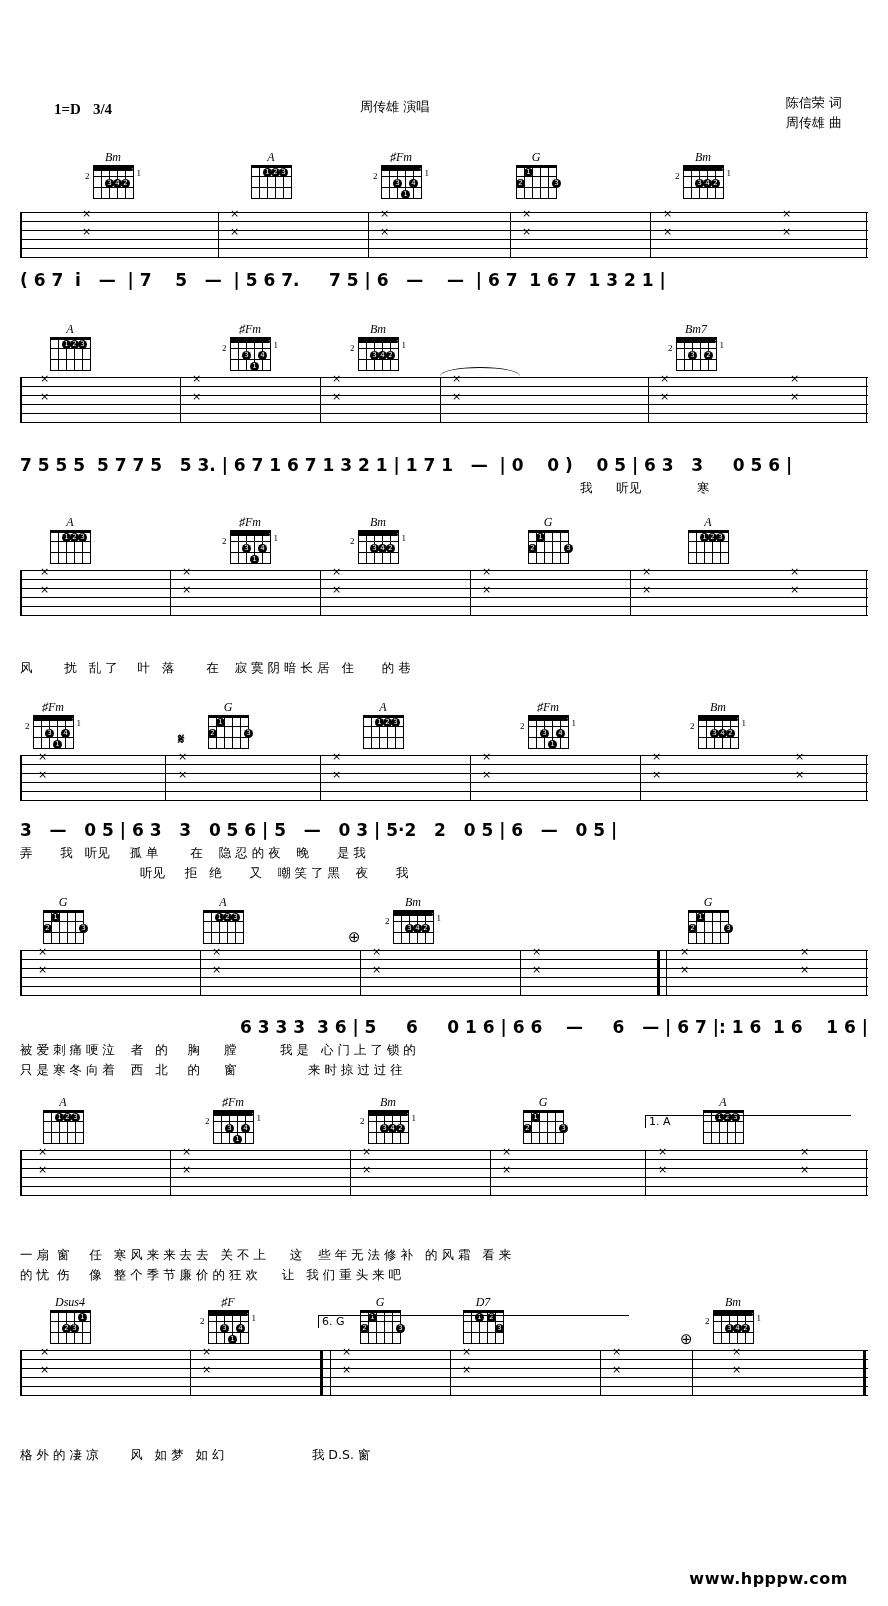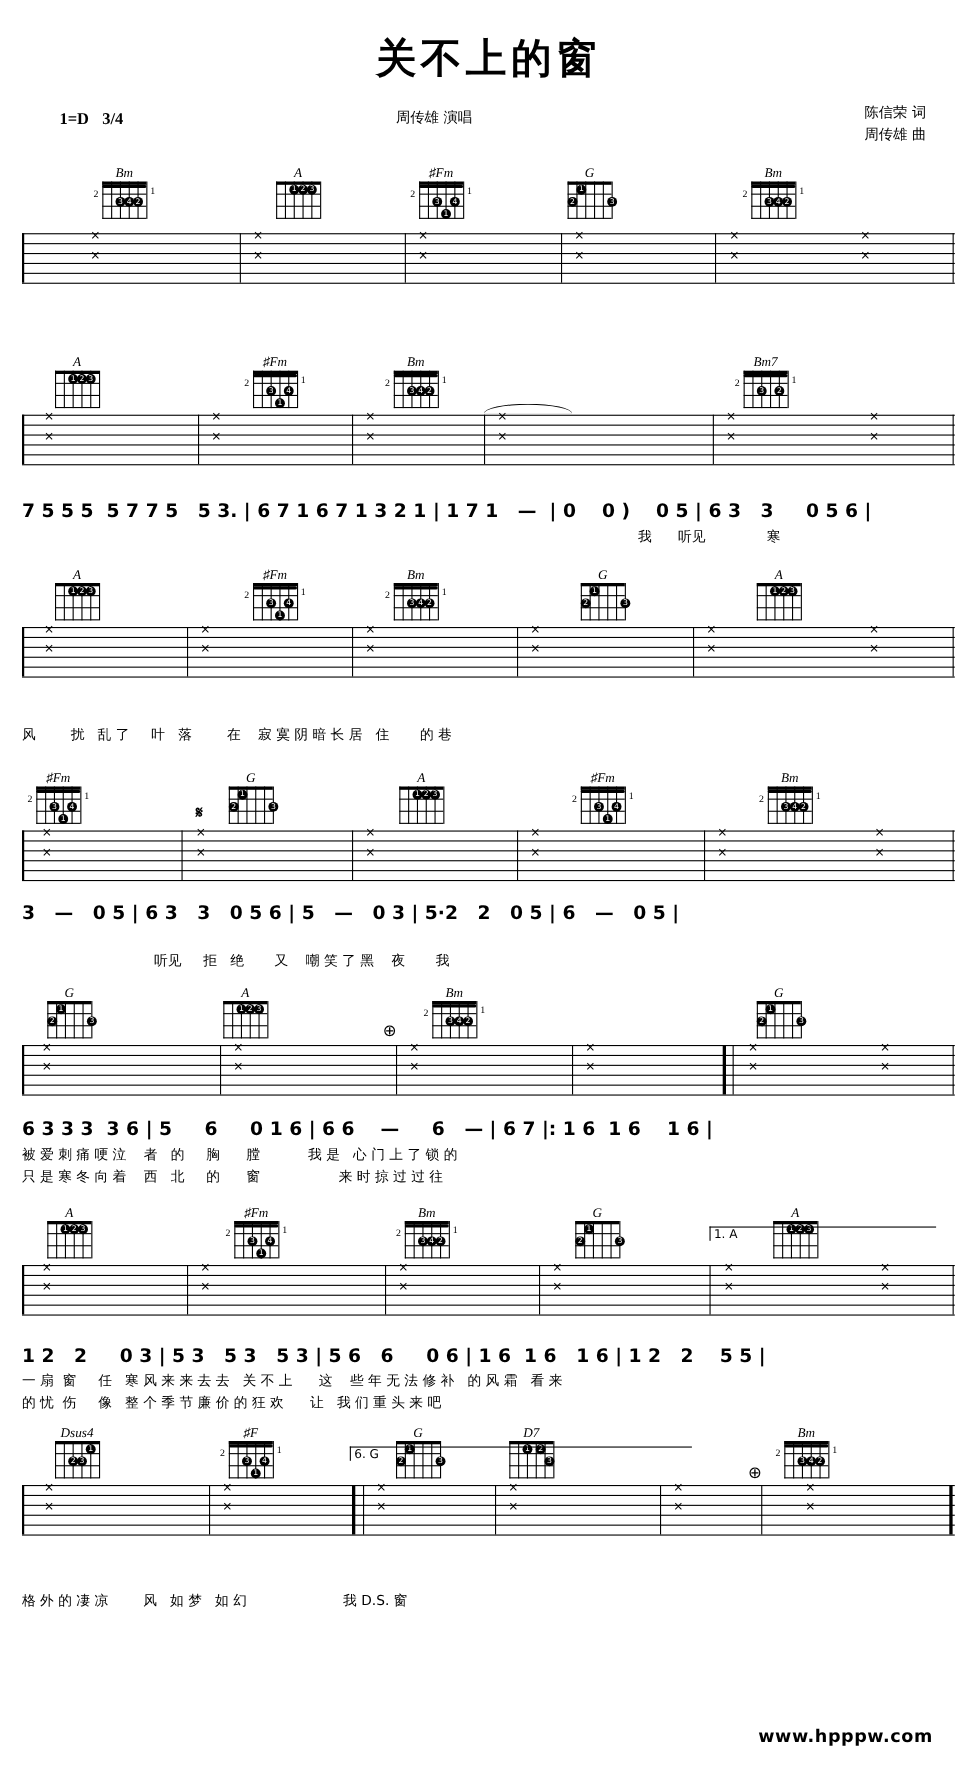--- a/index.html
+++ b/index.html
@@ -65,21 +65,20 @@
   .coda{position:absolute;font-family:"DejaVu Sans",sans-serif;font-size:15px;}
   .ending{position:absolute;border-left:1.5px solid #000;border-top:1.5px solid #000;height:12px;}
   .ending .etxt{position:absolute;left:3px;top:-1px;font-size:11px;font-family:"DejaVu Sans",sans-serif;}
   .slur{position:absolute;border-top:1.3px solid #000;border-radius:50%/100% 100% 0 0;height:8px;}
 </style>
 </head>
 <body>
 
 <div class="sheet">
 
-  <div class="title">关不上的窗</div>
 
   <div class="key-sig">
     <span>1=D</span><span class="meter">3/4</span>
   </div>
 
   <div class="singer">周传雄 演唱</div>
 
   <div class="credits">
     <div>陈信荣 词</div>
     <div>周传雄 曲</div>
@@ -207,20 +206,21 @@
       <div class="strum" style="left:360px;top:-5px;">×</div>
       <div class="strum" style="left:360px;top:13px;">×</div>
       <div class="strum" style="left:502px;top:-5px;">×</div>
       <div class="strum" style="left:502px;top:13px;">×</div>
       <div class="strum" style="left:643px;top:-5px;">×</div>
       <div class="strum" style="left:643px;top:13px;">×</div>
       <div class="strum" style="left:762px;top:-5px;">×</div>
       <div class="strum" style="left:762px;top:13px;">×</div>
     </div>
 
+    <div class="numrow" style="top:120px;">( 6 7  i   —  | 7    5   —  | 5 6 7.     7 5 | 6   —    —  | 6 7  1 6 7  1 3 2 1 |</div>
   </div>
 
   <div class="system" style="top:322px;height:165px;">
     <div class="chord" style="left:42px;top:15px;">
       <div class="cname">A</div>
       <div class="grid">
         <div class="v" style="left:0"></div>
           <div class="v" style="left:8px"></div>
           <div class="v" style="left:16px"></div>
           <div class="v" style="left:24px"></div>
@@ -582,20 +582,21 @@
         <div class="strum" style="left:312px;top:13px;">×</div>
       <div class="strum" style="left:462px;top:-5px;">×</div>
         <div class="strum" style="left:462px;top:13px;">×</div>
       <div class="strum" style="left:632px;top:-5px;">×</div>
         <div class="strum" style="left:632px;top:13px;">×</div>
       <div class="strum" style="left:775px;top:-5px;">×</div>
         <div class="strum" style="left:775px;top:13px;">×</div>
     </div>
 
     <div class="numrow" style="top:120px;">3   —   0 5 | 6 3   3   0 5 6 | 5   —   0 3 | 5·2   2   0 5 | 6   —   0 5 |</div>
+    <div class="lyric" style="top:145px;">弄       我   听见     孤 单        在    隐 忍 的 夜    晚       是 我</div>
     <div class="lyric" style="top:165px;left:140px;">听见     拒   绝       又    嘲 笑 了 黑    夜       我</div>
   </div>
 
   <div class="system" style="top:895px;height:190px;">
     <div class="chord" style="left:35px;top:15px;">
       <div class="cname">G</div>
       <div class="grid">
         <div class="v" style="left:0"></div>
           <div class="v" style="left:8px"></div>
           <div class="v" style="left:16px"></div>
@@ -692,21 +693,21 @@
       <div class="strum" style="left:352px;top:-5px;">×</div>
         <div class="strum" style="left:352px;top:13px;">×</div>
       <div class="strum" style="left:512px;top:-5px;">×</div>
         <div class="strum" style="left:512px;top:13px;">×</div>
       <div class="strum" style="left:660px;top:-5px;">×</div>
         <div class="strum" style="left:660px;top:13px;">×</div>
       <div class="strum" style="left:780px;top:-5px;">×</div>
         <div class="strum" style="left:780px;top:13px;">×</div>
     </div>
 
-    <div class="numrow" style="top:122px;">6 3 3 3  3 6 | 5     6     0 1 6 | 6 6    —     6   — | 6 7 |: 1 6  1 6    1 6 |</div>
+    <div class="numrow" style="top:122px;text-align:right;">6 3 3 3  3 6 | 5     6     0 1 6 | 6 6    —     6   — | 6 7 |: 1 6  1 6    1 6 |</div>
     <div class="lyric" style="top:147px;">被 爱 刺 痛 哽 泣    者   的     胸      膛           我 是   心 门 上 了 锁 的</div>
     <div class="lyric" style="top:167px;">只 是 寒 冬 向 着    西   北     的      窗                  来 时 掠 过 过 往</div>
   </div>
 
   <div class="system" style="top:1095px;height:190px;">
     <div class="chord" style="left:35px;top:15px;">
       <div class="cname">A</div>
       <div class="grid">
         <div class="v" style="left:0"></div>
           <div class="v" style="left:8px"></div>
@@ -826,21 +827,20 @@
       <div class="strum" style="left:342px;top:-5px;">×</div>
         <div class="strum" style="left:342px;top:13px;">×</div>
       <div class="strum" style="left:482px;top:-5px;">×</div>
         <div class="strum" style="left:482px;top:13px;">×</div>
       <div class="strum" style="left:638px;top:-5px;">×</div>
         <div class="strum" style="left:638px;top:13px;">×</div>
       <div class="strum" style="left:780px;top:-5px;">×</div>
         <div class="strum" style="left:780px;top:13px;">×</div>
     </div>
 
-    <div class="numrow" style="top:128px;">1 2   2     0 3 | 5 3   5 3   5 3 | 5 6   6     0 6 | 1 6  1 6   1 6 | 1 2   2    5 5 |</div>
     <div class="lyric" style="top:152px;">一 扇  窗     任   寒 风 来 来 去 去   关 不 上      这    些 年 无 法 修 补   的 风 霜   看 来</div>
     <div class="lyric" style="top:172px;">的 忧  伤     像   整 个 季 节 廉 价 的 狂 欢      让   我 们 重 头 来 吧</div>
   </div>
 
   <div class="system" style="top:1295px;height:190px;">
     <div class="chord" style="left:42px;top:15px;">
       <div class="cname">Dsus4</div>
       <div class="grid">
         <div class="v" style="left:0"></div>
           <div class="v" style="left:8px"></div>

